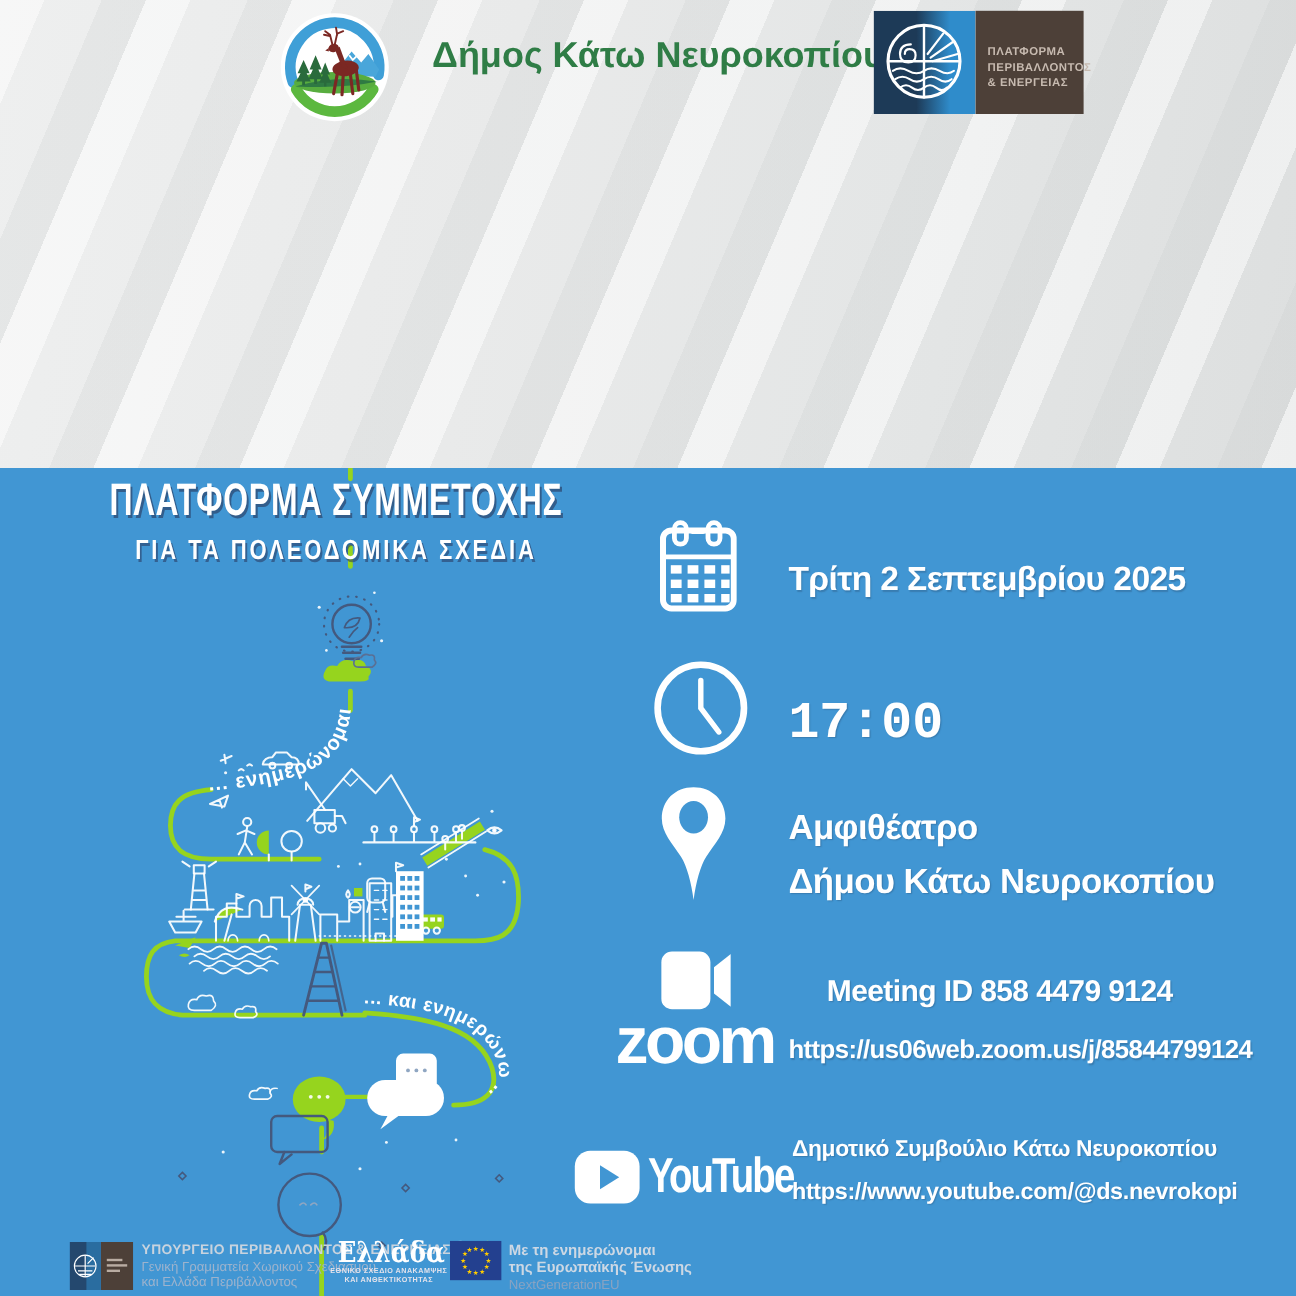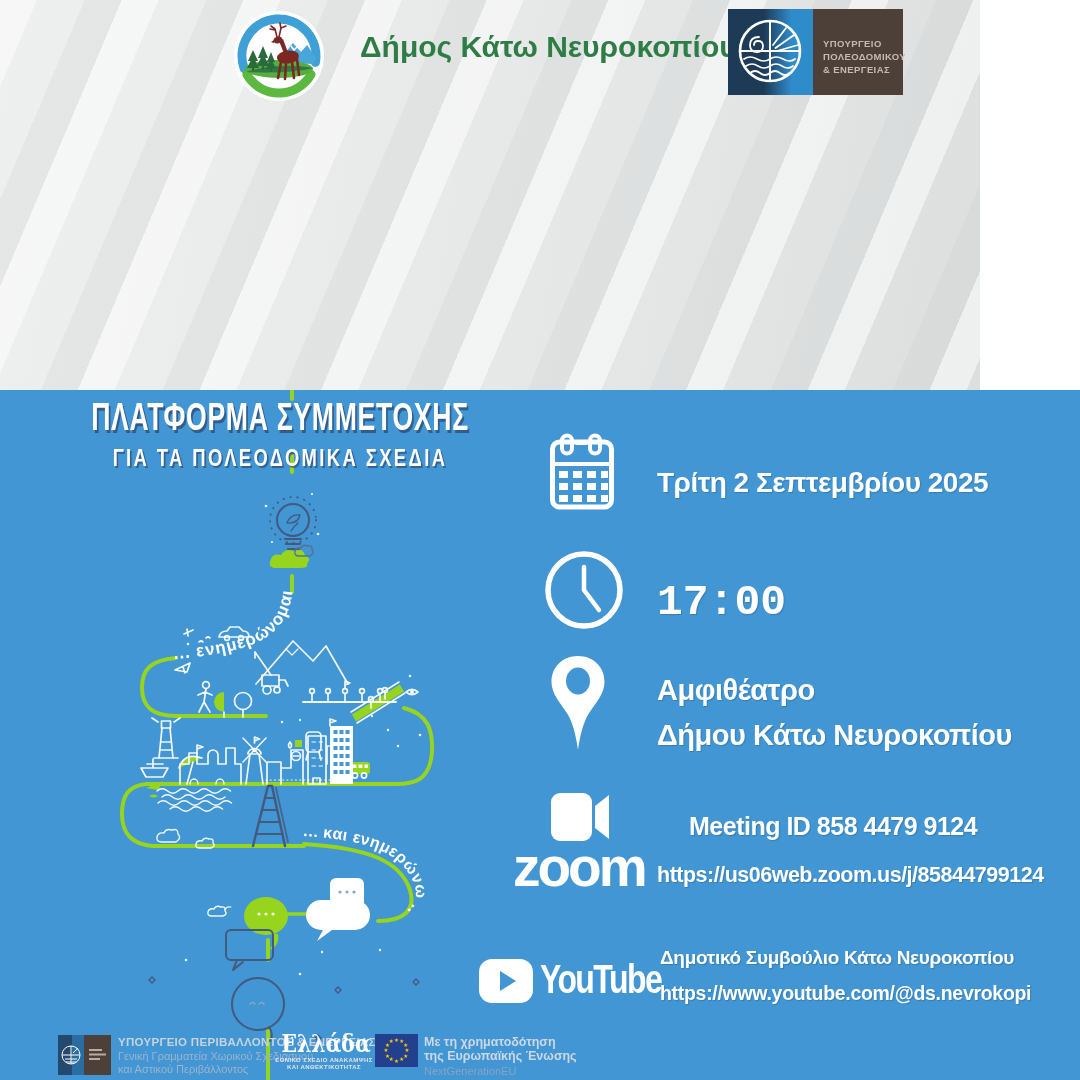--- a/index.html
+++ b/index.html
@@ -1,20 +1,20 @@
 <!DOCTYPE html>
 <html><head>
 <meta charset="utf-8">
 <style>
   html,body{margin:0;padding:0;background:#ffffff;}
   .poster{position:relative;width:1080px;height:1080px;overflow:hidden;
           font-family:"Liberation Sans",sans-serif;}
 
   
-  .top-section{position:absolute;left:0;top:0;width:980px;height:390px;
+  .top-section{position:absolute;left:0;top:0;width:1080px;height:390px;
     background:linear-gradient(100deg,#eeefef 0%,#e9eaea 38%,#e4e6e6 68%,#dddfdf 100%);}
   .top-section:before{content:"";position:absolute;inset:0;
     background:repeating-linear-gradient(113deg,rgba(255,255,255,.5) 0 34px,rgba(255,255,255,0) 34px 78px,rgba(198,202,202,.22) 78px 112px);
   }
   .muni-logo{position:absolute;left:233px;top:10px;width:92px;height:92px;}
   .muni-name{position:absolute;left:360px;top:30px;font-size:30px;font-weight:bold;
     color:#2f7d46;white-space:nowrap;}
   .ministry-logo{position:absolute;left:728px;top:9px;display:flex;}
   .ministry-blue{width:85px;height:86px;}
   .ministry-brown{width:90px;height:86px;background:#4d4038;box-sizing:border-box;
@@ -127,22 +127,22 @@
           <path d="M 42 12 V 72" stroke-width="2"></path>
           <path d="M 12.5 42 H 71.5" stroke-width="2"></path>
           <path d="M 45 36 L 58 19 M 47.5 39 L 66 26 M 49 42 L 70 36" stroke-width="1.8"></path>
           <path d="M 31 28 q -9 0 -9 8 q 0 7 7 7 q 6 0 6 -6 q 0 -5 -5 -5 q -4 0 -4 4" stroke-width="1.8"></path>
           <path d="M 16 50 q 6 -4 13 0 t 13 0 t 13 0 t 12 0" stroke-width="1.7"></path>
           <path d="M 18 57 q 6 -4 12 0 t 12 0 t 12 0 t 11 0" stroke-width="1.7"></path>
           <path d="M 22 64 q 5 -4 10 0 t 10 0 t 10 0 t 9 0" stroke-width="1.7"></path>
         </g>
       </svg>
       <div class="ministry-brown">
-        <div>ΥΠΟΥΡΓΕΙΟ</div>
-        <div>ΠΟΛΕΟΔΟΜΙΚΟΥ</div>
+        <div>ΠΛΑΤΦΟΡΜΑ</div>
+        <div>ΠΕΡΙΒΑΛΛΟΝΤΟΣ</div>
         <div>&amp; ΕΝΕΡΓΕΙΑΣ</div>
       </div>
     </div>
 
   </div>
 
   <div class="blue-section">
 
     <svg class="illus" width="540" height="690" viewBox="0 0 540 690">
 
@@ -431,21 +431,21 @@
         <g fill="#b9aca2">
           <rect x="5" y="14" width="13" height="2"></rect>
           <rect x="5" y="18.5" width="17" height="2"></rect>
           <rect x="5" y="23" width="11" height="2"></rect>
         </g>
       </svg>
     </div>
     <div class="f-mintext">
       <div class="l1">ΥΠΟΥΡΓΕΙΟ ΠΕΡΙΒΑΛΛΟΝΤΟΣ &amp; ΕΝΕΡΓΕΙΑΣ</div>
       <div class="l2">Γενική Γραμματεία Χωρικού Σχεδιασμού</div>
-      <div class="l3">και Αστικού Περιβάλλοντος</div>
+      <div class="l3">και Ελλάδα Περιβάλλοντος</div>
     </div>
 
     <div class="f-ellada">
       <span class="name"><span>Ελλάδα</span>&nbsp;<span class="v2">2.</span><span class="v0">0</span></span>
       <div class="sub">ΕΘΝΙΚΟ ΣΧΕΔΙΟ ΑΝΑΚΑΜΨΗΣ</div>
       <div class="sub">ΚΑΙ ΑΝΘΕΚΤΙΚΟΤΗΤΑΣ</div>
     </div>
 
     <svg class="f-euflag" width="43" height="33" viewBox="0 0 43 33">
       <rect width="43" height="33" fill="#23408f"></rect>
@@ -458,19 +458,19 @@
           <text x="26.75" y="27.4">★</text>
         <text x="21.5" y="28.8">★</text>
           <text x="16.25" y="27.4">★</text>
           <text x="12.4" y="23.55">★</text>
         <text x="11" y="18.3">★</text>
           <text x="12.4" y="13.05">★</text>
           <text x="16.25" y="9.2">★</text>
       </g>
     </svg>
     <div class="f-eutext">
-      <div class="l1">Με τη χρηματοδότηση</div>
+      <div class="l1">Με τη ενημερώνομαι</div>
       <div class="l2">της Ευρωπαϊκής Ένωσης</div>
       <div class="l3">NextGenerationEU</div>
     </div>
 
   </div>
 </div>
 
 </body></html>

